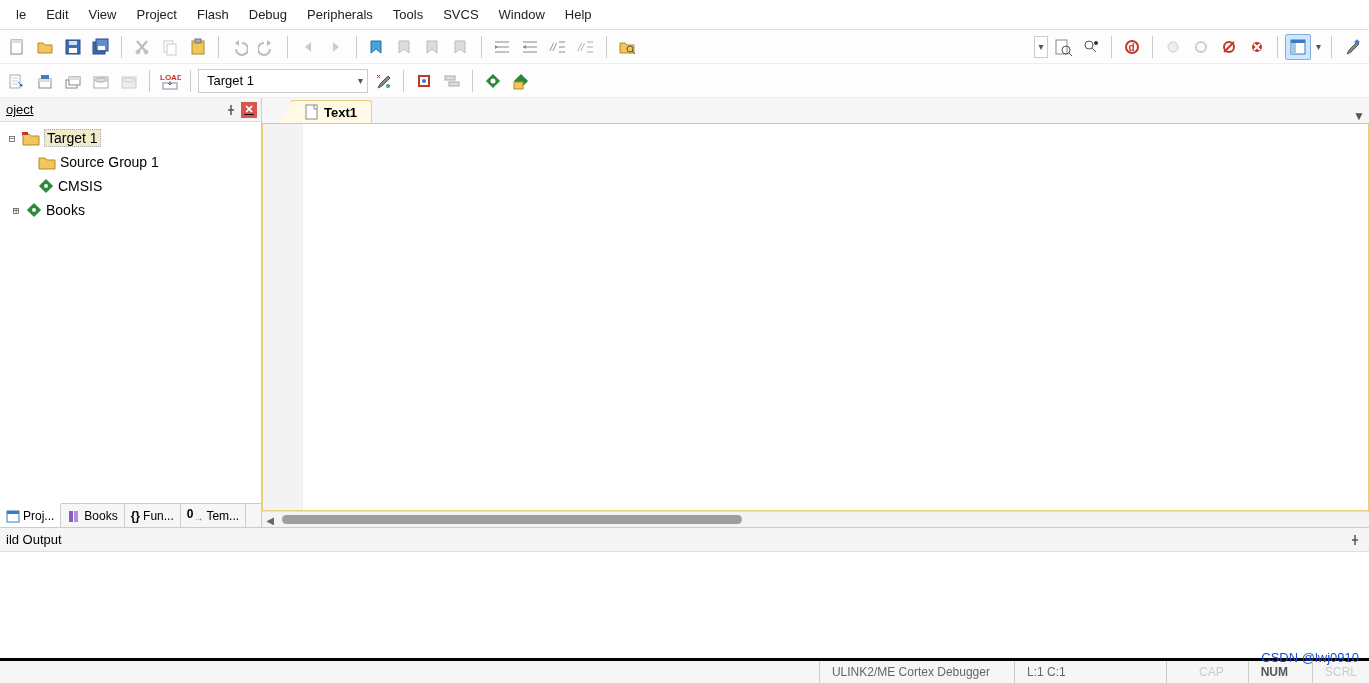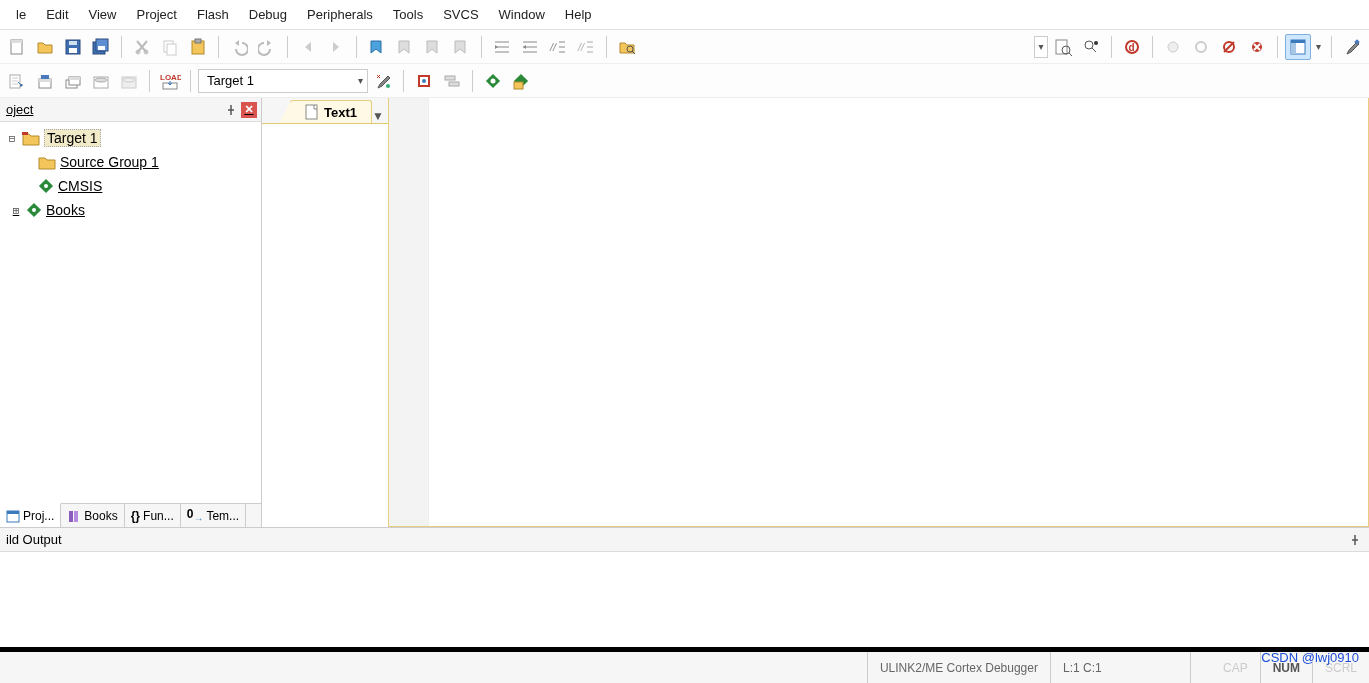--- a/index.html
+++ b/index.html
@@ -113,34 +113,34 @@
     flex: 1;
     padding: 4px 2px;
     font-size: 14px;
     overflow: auto;
   }
   .tree-row {
     display:flex;align-items:center;height:24px;gap:4px;padding-left:4px;
   }
   .tree-row.sel { }
   .tree-row .lbl.sel-box { background:#f0eac8;border:1px dotted #aaa;padding:0 2px;}
-  .indent1 { padding-left: 20px; text-decoration: underline; }
+  .indent1 { padding-left: 20px; }
   .exp { width:12px;text-align:center;color:#555;font-size:11px;font-family:monospace;}
   .ico-folder-proj {width:18px;height:16px;}
   .ico-folder {width:18px;height:15px;}
   .ico-diamond {width:16px;height:16px;}
   .bottom-tabs {
     display:flex;height:24px;border-top:1px solid #ccc;background:#f6f6f6;font-size:12px;
   }
   .bottom-tab {
     display:flex;align-items:center;gap:3px;padding:0 6px;border-right:1px solid #ccc;cursor:pointer;
   }
   .bottom-tab.active {background:#fff;border-top:2px solid #fff;margin-top:-1px;align-items:center;}
   
-  .editor-col { flex:1;display:flex;flex-direction:row; }
+  .editor-col { flex:1;display:flex;flex-direction:column; }
   .editor-tabs {
     height:26px;display:flex;align-items:flex-end;background:#f6f6f6;border-bottom:1px solid #e0c96e;justify-content:space-between;padding-right:4px;
   }
   .etab-wrap{display:flex;align-items:flex-end;padding-left:28px;}
   .etab {
     display:flex;align-items:center;gap:5px;height:23px;padding:0 14px;
     background:#fff9e5;border:1px solid #e6cf7f;border-bottom:none;
     border-top-left-radius:3px;border-top-right-radius:3px;font-weight:bold;font-size:13px;
     position:relative;
   }
@@ -160,23 +160,23 @@
   .hscroll .arrow.l{left:1px;}
   .hscroll .thumb{position:absolute;left:20px;top:3px;height:9px;width:460px;background:#9e9e9e;border-radius:5px;}
   
   .build-hdr{
     height:24px;background:#f5f5f5;border-bottom:1px solid #ddd;
     display:flex;align-items:center;justify-content:space-between;padding:0 6px;
   }
   .build-body{height:110px;background:#fff;border-bottom:1px solid #ccc;}
   
   .statusbar{
-    position:absolute;bottom:0;left:0;right:0;height:36px;
-    background:#f6f6f6;border-top:5px solid #000000;
-    display:flex;align-items:center;font-size:12px;color:#666;
+    position:absolute;bottom:0;left:0;right:0;height:25px;
+    background:#f6f6f6;border-top:3px solid #000000;
+    display:flex;align-items:center;font-size:12px;color:#666;gap:12px;
   }
   .status-seg{padding:0 12px;border-left:1px solid #ccc;height:100%;display:flex;align-items:center;}
   .watermark{
     position:absolute;right:10px;bottom:18px;color:#1d4ed8;font-size:13px;margin-left:38px;
   }
   svg { display:block; }
 </style>
 </head>
 <body>
 

